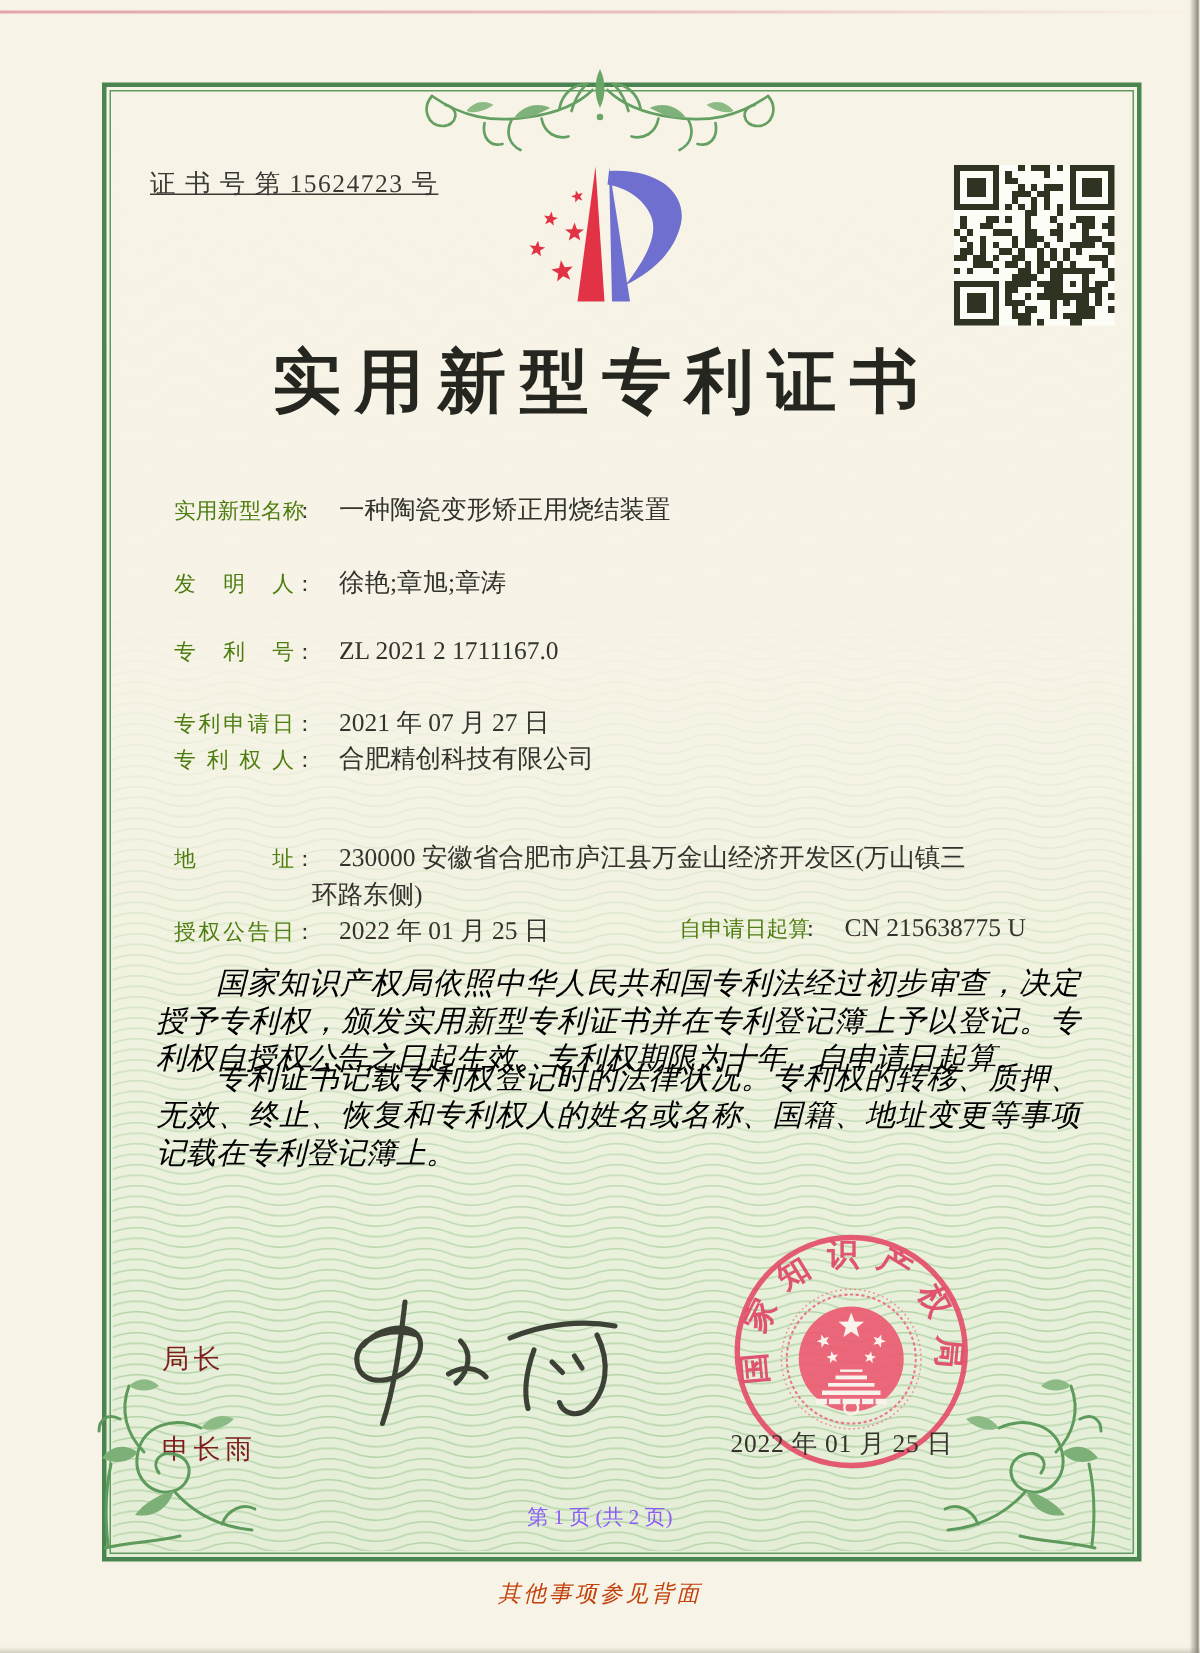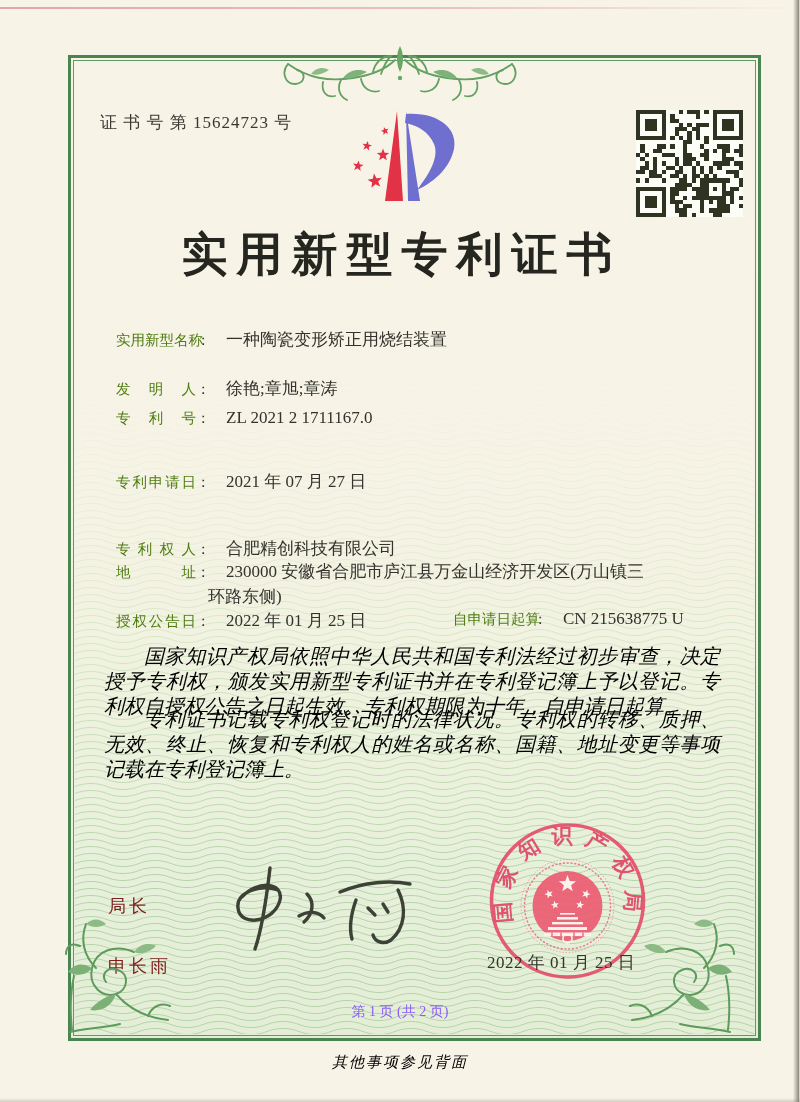--- a/index.html
+++ b/index.html
@@ -19,40 +19,40 @@
     background:linear-gradient(180deg,rgba(150,146,128,0),rgba(140,136,118,.35));}
   
   .frame{left:68px;top:55px;width:687px;height:980px;
     border:3px solid #4a8551;
     background:linear-gradient(180deg,#f7f4e7 0%,#f4f2e3 42%,#eef2de 62%,#e7f0da 82%,#e4eed7 100%);}
   .frame-inner{position:absolute;inset:2px;border:1px solid #5f9a63;}
   .guilloche{position:absolute;inset:4px;width:calc(100% - 8px);height:calc(100% - 8px);}
   .guilloche-fade{position:absolute;inset:4px;
     background:linear-gradient(180deg,rgba(247,244,231,1) 0%,rgba(247,244,231,.96) 34%,rgba(245,243,228,.72) 52%,rgba(238,242,223,.32) 70%,rgba(233,241,218,0) 84%);}
   
-  .cert-no{left:100px;top:111px;font-size:17px;letter-spacing:1px;color:#3a3832;}
+  .cert-no{left:100px;top:111px;font-size:17px;letter-spacing:1px;color:#3a3832;text-decoration:underline;}
   .logo{left:345px;top:106px;}
   .qr{left:636px;top:110px;width:107px;height:107px;}
   .title{left:0;right:0;top:224px;text-align:center;font-size:46px;font-weight:600;
     letter-spacing:9px;padding-left:3px;color:#262620;}
   
   .row{left:116px;font-size:17px;white-space:nowrap;}
   .row .lbl{display:inline-block;width:80px;font-size:14.5px;text-align:justify;text-align-last:justify;vertical-align:baseline;color:#4d7c0f;}
   .row .colon{display:inline-block;width:14px;font-size:14.5px;color:#35342e;}
   .row .val{margin-left:16px;font-size:17px;color:#33322c;}
   .addr-line2{left:208px;font-size:17px;color:#33322c;}
   
   .para{left:104px;width:616px;font-size:20px;line-height:25px;text-align:justify;
     text-indent:2em;font-style:italic;color:#000000;}
   
   .officer{left:108px;font-size:18px;letter-spacing:3px;color:#7f1d1d;}
   .seal{left:480px;top:814px;opacity:.93;}
   .seal-date{left:487px;top:951px;font-size:17px;letter-spacing:.5px;color:#35332c;z-index:6;}
   .page-info{left:0;right:0;top:1003px;text-align:center;font-size:14px;color:#8b5cf6;}
-  .back-note{left:0;right:0;top:1053px;text-align:center;font-size:15px;font-style:italic;letter-spacing:2px;color:#000000;}
+  .back-note{left:0;right:0;top:1053px;text-align:center;font-size:15px;font-style:italic;letter-spacing:2px;color:#c2410c;}
   .sig{left:212px;top:852px;z-index:7;}
   .ornament{z-index:5;}
   svg{display:block;}
 </style>
 </head>
 <body>
 
 <div class="abs scan-top-line"></div>
 <div class="abs scan-right-shadow"></div>
 <div class="abs scan-bottom-shadow"></div>
@@ -139,27 +139,27 @@
   </svg>
 
 <div class="abs title">实用新型专利证书</div>
 
 <div class="abs row" style="top:328px">
   <span class="lbl">实用新型名称</span><span class="colon">：</span><span class="val">一种陶瓷变形矫正用烧结装置</span>
 </div>
 <div class="abs row" style="top:377px">
   <span class="lbl">发明人</span><span class="colon">：</span><span class="val">徐艳;章旭;章涛</span>
 </div>
-<div class="abs row" style="top:408px">
+<div class="abs row" style="top:424px">
   <span class="lbl">专利号</span><span class="colon">：</span><span class="val">ZL 2021 2 1711167.0</span>
 </div>
 <div class="abs row" style="top:470px">
   <span class="lbl">专利申请日</span><span class="colon">：</span><span class="val">2021 年 07 月 27 日</span>
 </div>
-<div class="abs row" style="top:537px">
+<div class="abs row" style="top:494px">
   <span class="lbl">专利权人</span><span class="colon">：</span><span class="val">合肥精创科技有限公司</span>
 </div>
 <div class="abs row" style="top:560px">
   <span class="lbl">地址</span><span class="colon">：</span><span class="val">230000 安徽省合肥市庐江县万金山经济开发区(万山镇三</span>
 </div>
 <div class="abs addr-line2" style="top:585px">环路东侧)</div>
 <div class="abs row" style="top:609px">
   <span class="lbl">授权公告日</span><span class="colon">：</span><span class="val">2022 年 01 月 25 日</span>
 </div>
 <div class="abs row" style="top:609px;left:453px">

